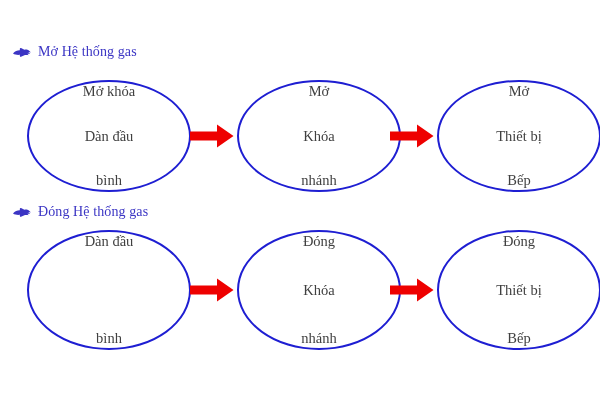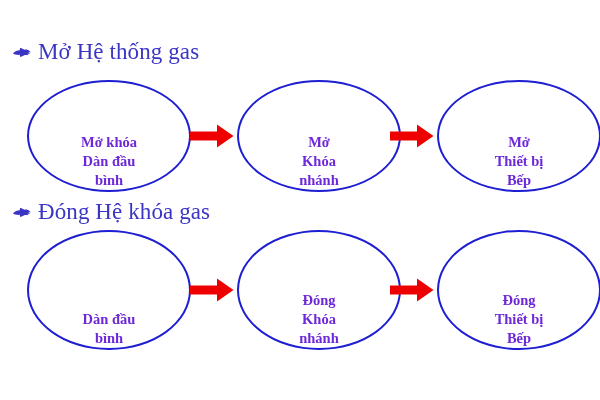--- a/index.html
+++ b/index.html
@@ -25,21 +25,21 @@
   }
 
   
   .heading {
     position: absolute;
     display: flex;
     align-items: center;
     white-space: nowrap;
     color: #3b35c4;
     font-family: "Liberation Serif", "DejaVu Serif", serif;
-    font-size: 23px;
+    font-size: 14px;
     line-height: 20px;
     letter-spacing: 0.1px;
   }
   .heading-1 { left: 12px; top: 42px; }
   .heading-2 { left: 12px; top: 202px; }
 
   .bullet-hand {
     display: inline-block;
     width: 20px;
     margin-right: 6px;
@@ -61,27 +61,26 @@
 
   .node {
     position: absolute;
     box-sizing: border-box;
     border: 2.2px solid #1e1ed2;
     border-radius: 50%;
     background: #ffffff;
     display: flex;
     flex-direction: column;
     align-items: center;
-    justify-content: flex-end;
-    color: #6d28d9;
+    justify-content: space-between;
+    color: #404040;
     font-family: "Liberation Serif", "DejaVu Serif", serif;
     font-size: 14.5px;
     line-height: 19px;
     text-align: center;
-    font-weight: bold;
   }
   .node .line { display: block; }
 
   
   .row-1 .node { top: 0px; width: 164px; height: 112px; }
   .row-1 .n0 { left: 27px; }
   .row-1 .n1 { left: 237px; }
   .row-1 .n2 { left: 437px; }
 
   
@@ -161,21 +160,21 @@
   <div class="heading heading-2">
     <span class="bullet-hand">
       <svg viewBox="0 0 24 14" width="20" height="12" aria-hidden="true">
         <path d="M1.2 7.6 C3.4 5.0 6.6 3.6 9.4 3.7 L9.4 2.0 C9.4 1.2 10.1 0.8 10.8 1.1 L15.0 3.0
                  C16.0 2.6 17.4 2.6 18.6 3.0 C20.4 3.6 21.8 4.9 22.6 6.3 C21.6 6.0 20.4 5.9 19.4 6.1
                  C20.4 6.6 21.3 7.4 21.8 8.3 C20.7 7.9 19.4 7.8 18.4 8.0 C19.1 8.5 19.7 9.1 20.0 9.8
                  C18.6 9.2 17.0 9.1 15.6 9.5 L10.8 11.6 C10.1 11.9 9.4 11.5 9.4 10.7 L9.4 9.2
                  C6.4 9.4 3.4 9.2 1.2 7.6 Z" fill="#3b35c4"></path>
       </svg>
     </span>
-    <span>Đóng Hệ khóa gas</span>
+    <span>Đóng Hệ thống gas</span>
   </div>
 
   <div class="row row-2">
 
     <div class="node n0">
       <span class="line">Dàn đầu</span>
       <span class="line">bình</span>
     </div>
 
     <div class="arrow a0">

